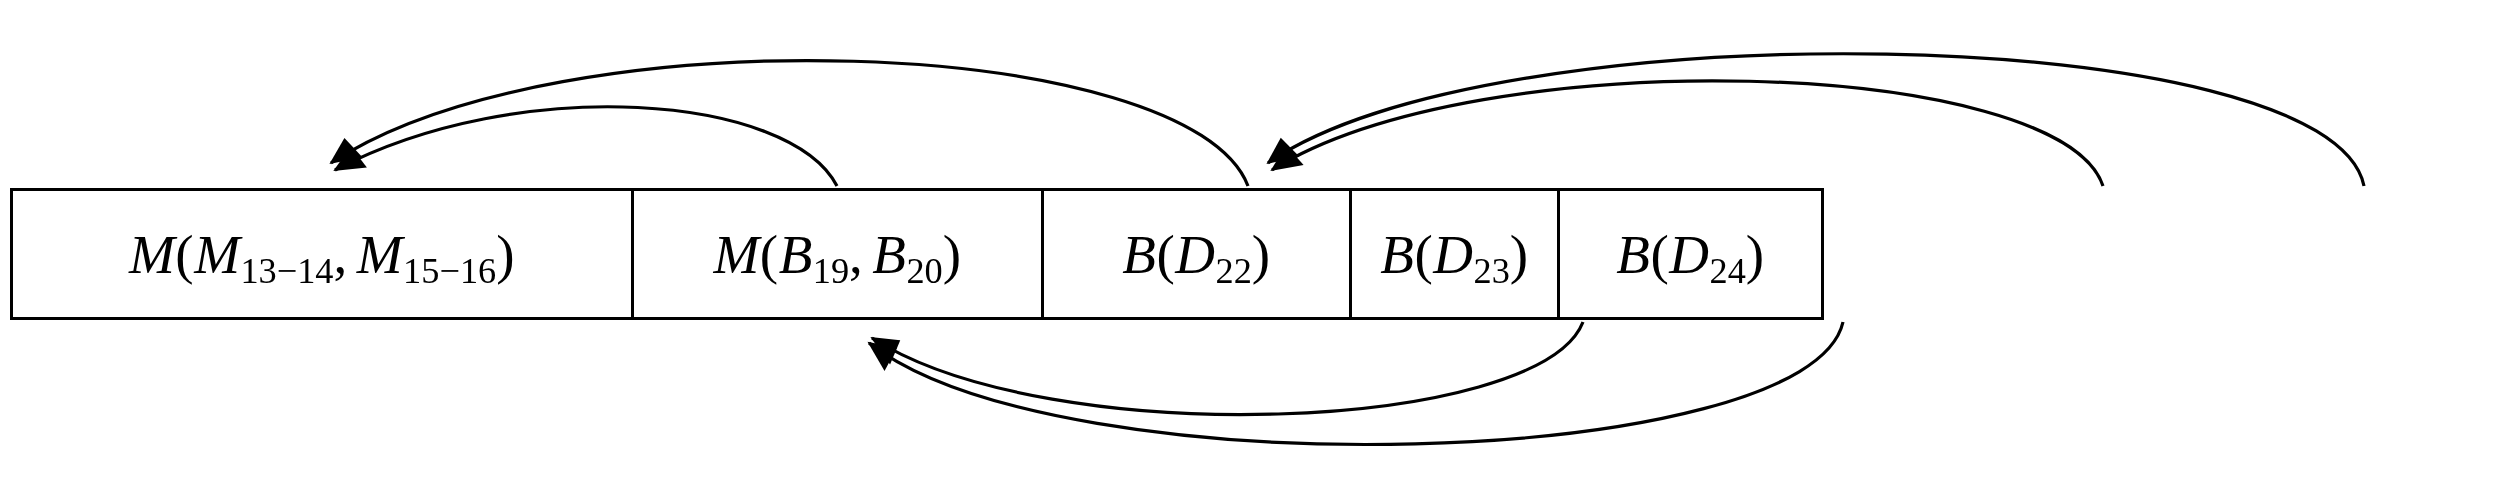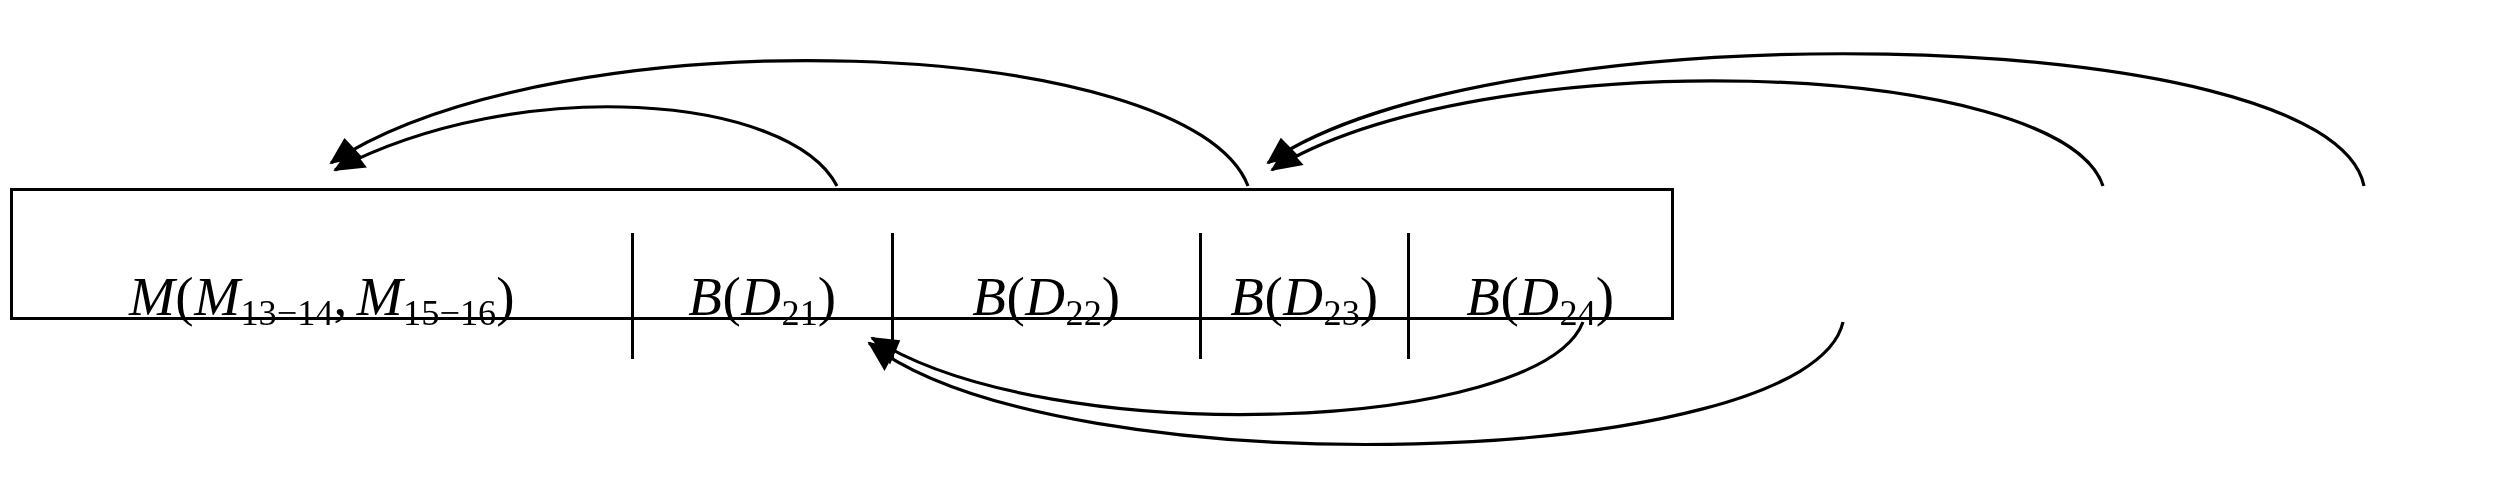--- a/index.html
+++ b/index.html
@@ -39,21 +39,20 @@
   }
   .cell {
     box-sizing: border-box;
     height: 100%;
     display: flex;
     align-items: center;
     justify-content: center;
     border-right: 3px solid #000000;
     background: transparent;
     padding: 16px 8px;
-    margin-top: 42px;
   }
   .cell:last-child {
     border-right: none;
   }
   .cell-label {
     font-family: "Liberation Serif", "DejaVu Serif", serif;
     font-style: italic;
     font-size: 55px;
     line-height: 1;
     color: #000000;
@@ -106,24 +105,24 @@
     <path d="M 1843 322 C 1810 470 1060 492 869 343" fill="none" stroke="#000000" stroke-width="3.2" marker-end="url(#ah)"></path>
   </svg>
 
   <div id="cell-strip">
 
     <div class="cell" style="width:621px">
       <span class="cell-label"><span class="fn">M</span><span class="paren">(</span><span class="arg">M</span><sub>13−14</sub><span class="comma">,</span><span class="arg">M</span><sub>15−16</sub><span class="paren">)</span></span>
     </div>
 
 
+    <div class="cell" style="width:410px">
+      <span class="cell-label"><span class="fn">M</span><span class="paren">(</span><span class="arg">B</span><sub>19</sub><span class="comma">,</span><span class="arg">B</span><sub>20</sub><span class="paren">)</span></span>
+    </div>
 
-    <div class="cell" style="width:260px">
-      <span class="cell-label"><span class="fn">B</span><span class="paren">(</span><span class="arg">D</span><sub>21</sub><span class="paren">)</span></span>
-    </div>
 
     <div class="cell" style="width:308px">
       <span class="cell-label"><span class="fn">B</span><span class="paren">(</span><span class="arg">D</span><sub>22</sub><span class="paren">)</span></span>
     </div>
 
     <div class="cell" style="width:208px">
       <span class="cell-label"><span class="fn">B</span><span class="paren">(</span><span class="arg">D</span><sub>23</sub><span class="paren">)</span></span>
     </div>
 
     <div class="cell" style="width:261px">

